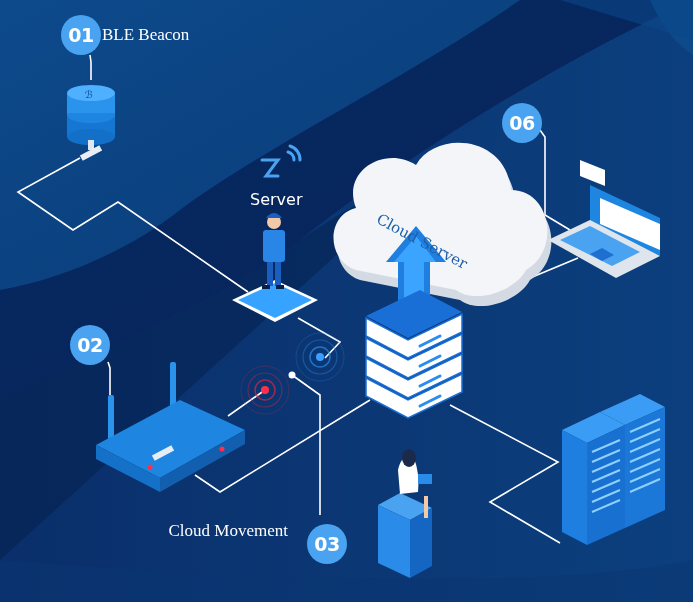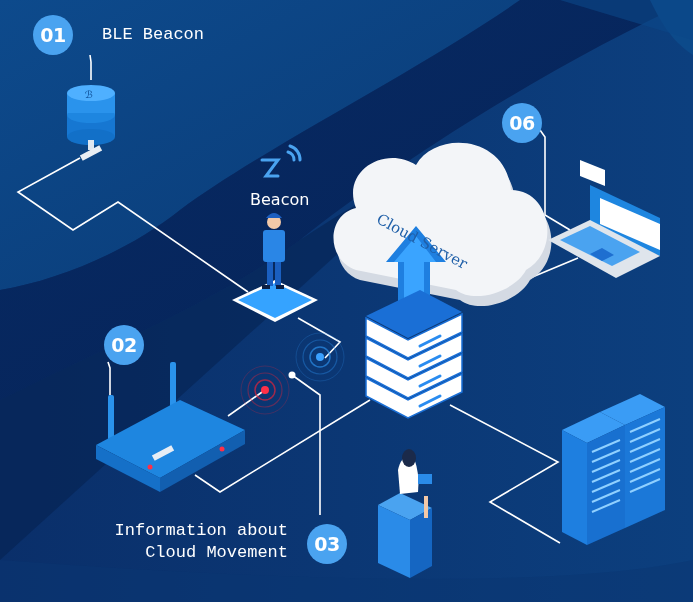--- a/index.html
+++ b/index.html
@@ -7,21 +7,21 @@
   #stage { position: relative; width: 693px; height: 602px; overflow: hidden; }
   #bg { position: absolute; left: 0; top: 0; }
   #art { position: absolute; left: 0; top: 0; }
   .badge {
     position: absolute; width: 40px; height: 40px; border-radius: 50%;
     background: #4aa3f0; color: #fff; font-family: "DejaVu Sans", sans-serif;
     font-size: 19px; font-weight: bold; display: flex; align-items: center; justify-content: center;
     letter-spacing: -0.5px;
   }
   .label {
-    position: absolute; color: #fff; font-family: Liberation Mono, monospace;
+    position: absolute; color: #fff; font-family: Liberation Serif, serif;
     font-size: 17px; line-height: 22px; white-space: nowrap;
   }
   .label.right { text-align: right; }
   .sans { font-family: "DejaVu Sans", sans-serif; font-size: 16px; }
   .cloud-text {
     position: absolute; left: 382px; top: 210px; color: #1f5fa8;
     font-family: "DejaVu Serif", serif; font-size: 15px; transform: rotate(28deg);
     transform-origin: left top; white-space: nowrap;
   }
 </style>
@@ -193,27 +193,26 @@
         <line x1="630" y1="462" x2="660" y2="449"></line>
         <line x1="630" y1="472" x2="660" y2="459"></line>
         <line x1="630" y1="482" x2="660" y2="469"></line>
         <line x1="630" y1="492" x2="660" y2="479"></line>
       </g>
     </g>
   </svg>
 
   <div class="cloud-text">Cloud Server</div>
 
-  <div class="badge" style="left:33px; top:15px;">01</div>
+  <div class="badge" style="left:61px; top:15px;">01</div>
   <div class="label" style="left:102px; top:24px;">BLE Beacon</div>
 
-  <div class="label sans" style="left:250px; top:189px;">Beacon</div>
-
-  <div class="badge" style="left:70px; top:325px;margin-left:34px;">02</div>
+  <div class="label sans" style="left:250px; top:189px;">Server</div>
+
+  <div class="badge" style="left:70px; top:325px;">02</div>
 
   <div class="label right" style="right:405px; top:520px;">
-    <div>Information about</div>
     <div>Cloud Movement</div>
   </div>
   <div class="badge" style="left:299px; top:524px;margin-left:8px;">03</div>
 
   <div class="badge" style="left:502px; top:103px;">06</div>
 </div>
 
 </body></html>

